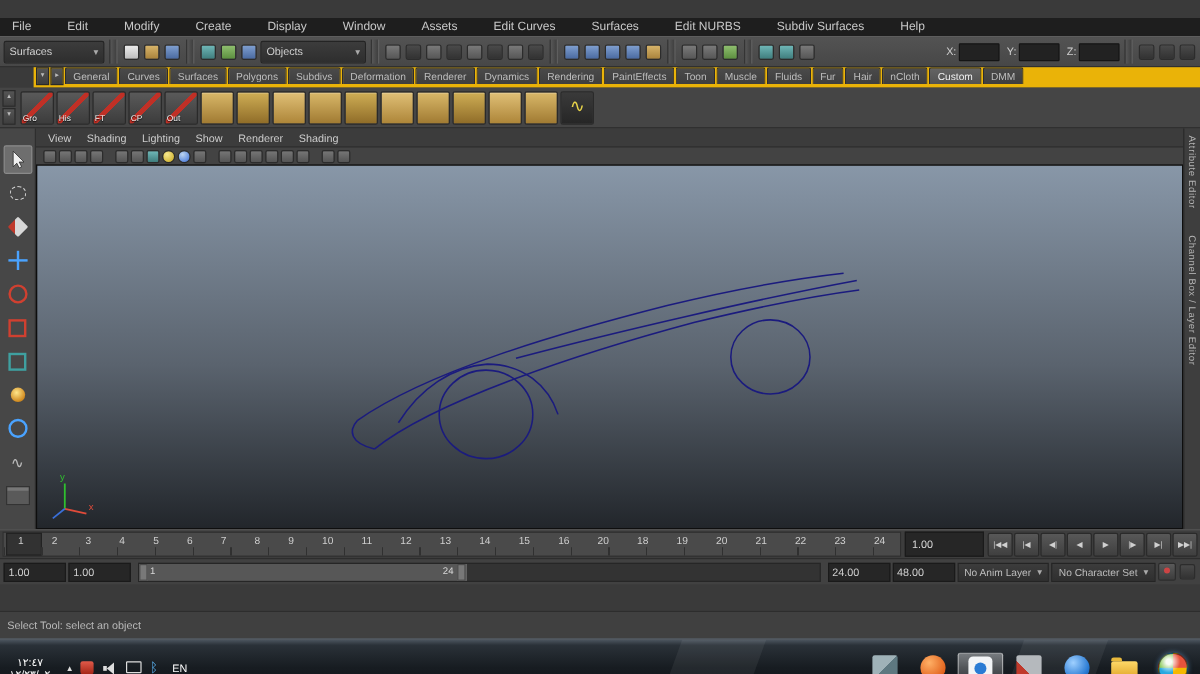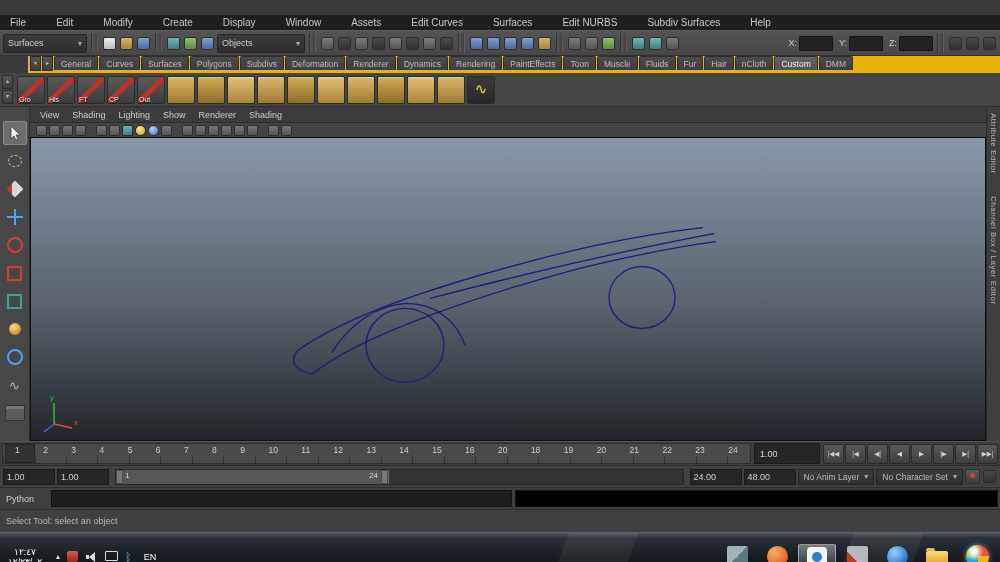--- a/index.html
+++ b/index.html
@@ -422,25 +422,20 @@
       <span class="dd">▾</span>
     </div>
     <div class="ddl">
       <span>No Character Set</span>
       <span class="dd">▾</span>
     </div>
     <span class="keyic"></span>
     <span class="ic dark"></span>
   </div>
 
-  <div class="cmdline">
-    <span class="cmdlab">Python</span>
-    <div class="cmdin"></div>
-    <div class="cmdout"></div>
-  </div>
 
   <div class="helpline">
     <span class="helptext">Select Tool: select an object</span>
   </div>
 
   <div class="taskbar">
     <div class="streak" style="left:560px"></div>
     <div class="streak" style="left:845px"></div>
     <div class="clock">
       <div>١٢:٤٧</div>

